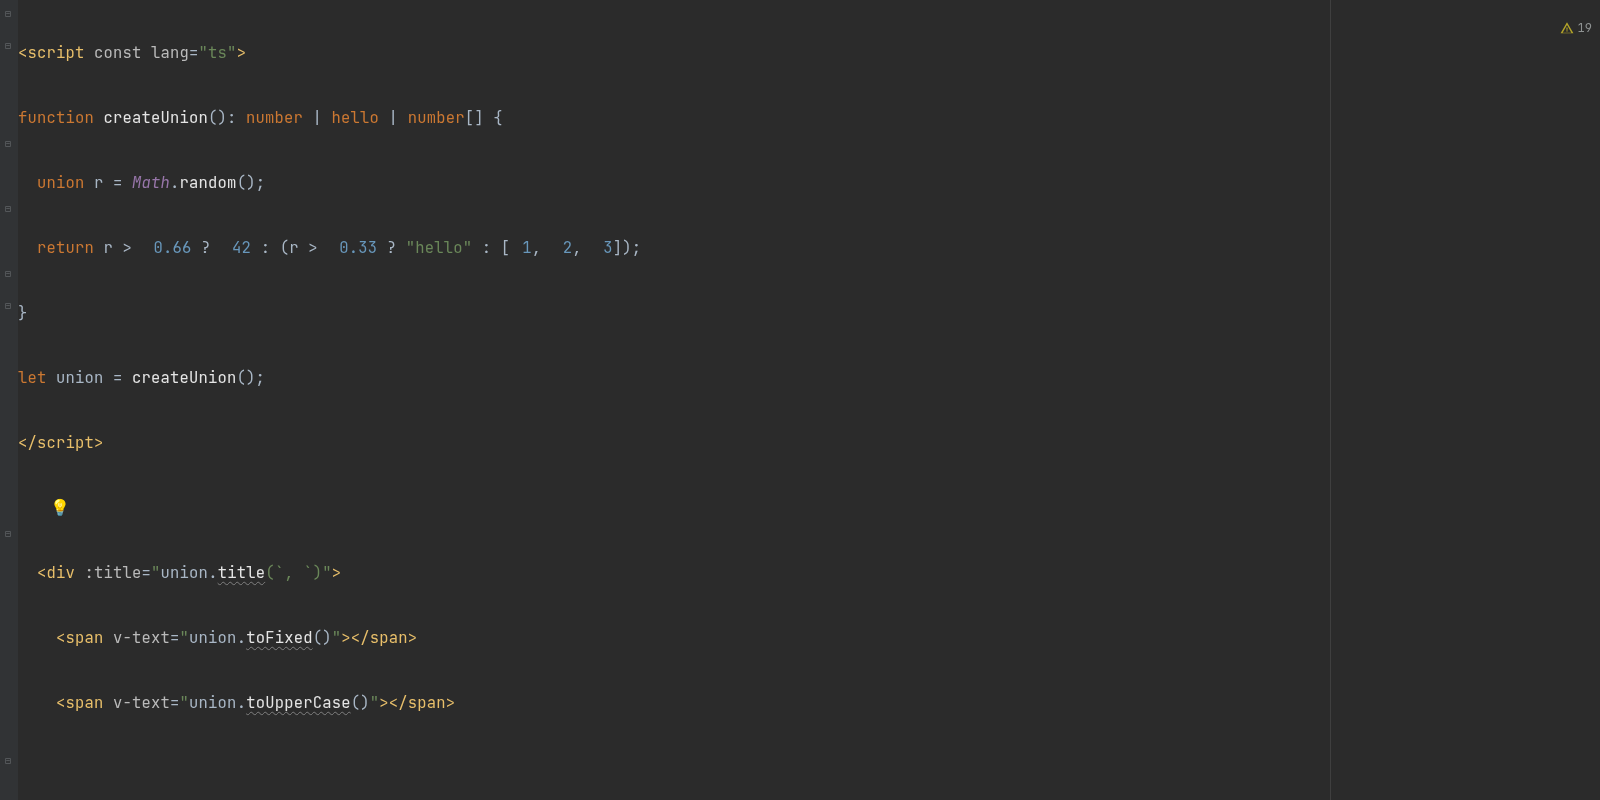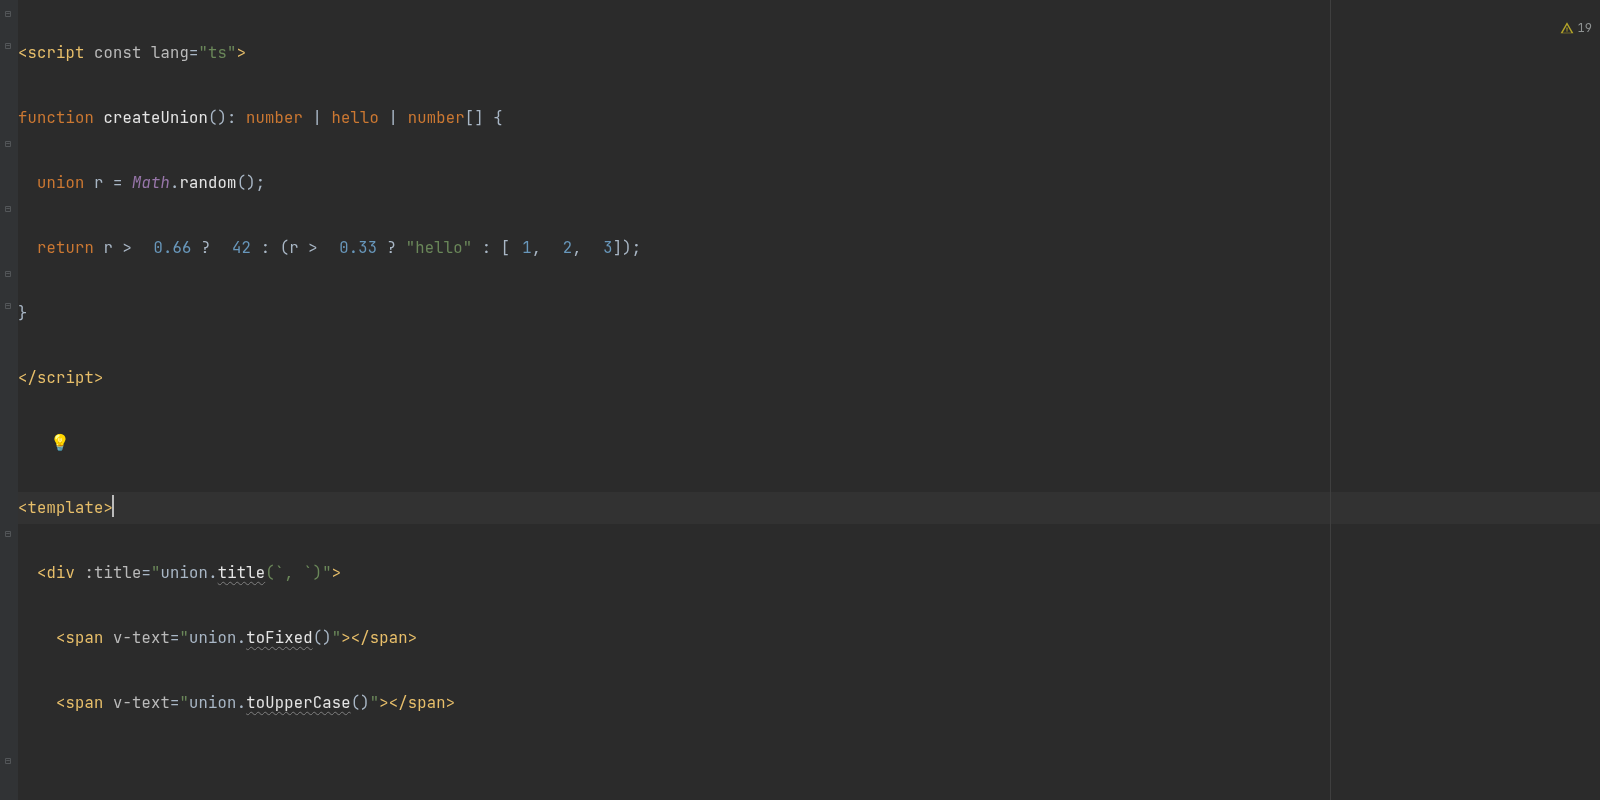--- a/index.html
+++ b/index.html
@@ -99,23 +99,23 @@
     </svg>
   <span>19</span>
 </div>
 
 <div class="code">
 <div class="line"><span class="tag">&lt;</span><span class="tag">script</span><span> </span><span class="attr">const</span><span> </span><span class="attr">lang</span><span class="pn">=</span><span class="str">"ts"</span><span class="tag">&gt;</span></div>
 <div class="line"><span class="kw">function</span><span> </span><span class="fn">createUnion</span><span>(): </span><span class="kw">number</span><span> | </span><span class="kw">hello</span><span> | </span><span class="kw">number</span><span>[] {</span></div>
 <div class="line"><span>  </span><span class="kw">union</span><span> </span><span>r</span><span> = </span><span class="cls">Math</span><span>.</span><span class="fn">random</span><span>();</span></div>
 <div class="line"><span>  </span><span class="kw">return</span><span> </span><span>r</span><span> &gt; </span><span class="num">0.66</span><span> ? </span><span class="num">42</span><span> : (</span><span>r</span><span> &gt; </span><span class="num">0.33</span><span> ? </span><span class="str">"hello"</span><span> : [</span><span class="num">1</span><span>, </span><span class="num">2</span><span>, </span><span class="num">3</span><span>]);</span></div>
 <div class="line"><span>}</span></div>
+<div class="line"><span class="kw">let</span><span> </span><span>union</span><span> = </span><span class="fn">createUnion</span><span>();</span></div>
 <div class="line"><span class="tag">&lt;/</span><span class="tag">script</span><span class="tag">&gt;</span></div>
 <div class="line"><span class="bulb">💡</span></div>
-<div class="line"><span class="cursor-line" style="left:-18px;right:-1600px"></span><span class="tag">&lt;</span><span class="tag">template</span><span class="tag">&gt;</span><span class="caret"></span></div>
 <div class="line"><span>  </span><span class="tag">&lt;</span><span class="tag">div</span><span> </span><span class="attr">:title</span><span>=</span><span class="str">"</span><span>union</span><span>.</span><span class="fn wavy">title</span><span class="str">(`, `)</span><span class="str">"</span><span class="tag">&gt;</span></div>
 <div class="line"><span>    </span><span class="tag">&lt;</span><span class="tag">span</span><span> </span><span class="attr">v-text</span><span>=</span><span class="str">"</span><span>union</span><span>.</span><span class="fn wavy">toFixed</span><span>()</span><span class="str">"</span><span class="tag">&gt;&lt;/</span><span class="tag">span</span><span class="tag">&gt;</span></div>
 <div class="line"><span>    </span><span class="tag">&lt;</span><span class="tag">span</span><span> </span><span class="attr">v-text</span><span>=</span><span class="str">"</span><span>union</span><span>.</span><span class="fn wavy">toUpperCase</span><span>()</span><span class="str">"</span><span class="tag">&gt;&lt;/</span><span class="tag">span</span><span class="tag">&gt;</span></div>
 
 
 
 
 
 
 

